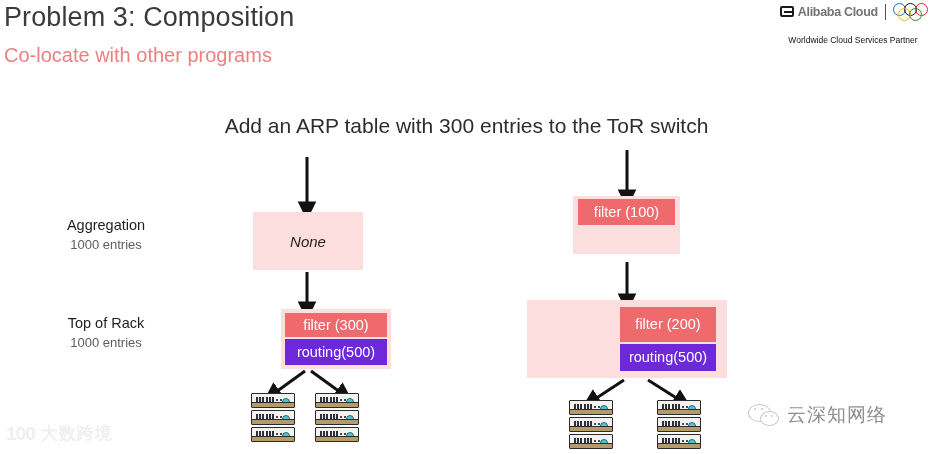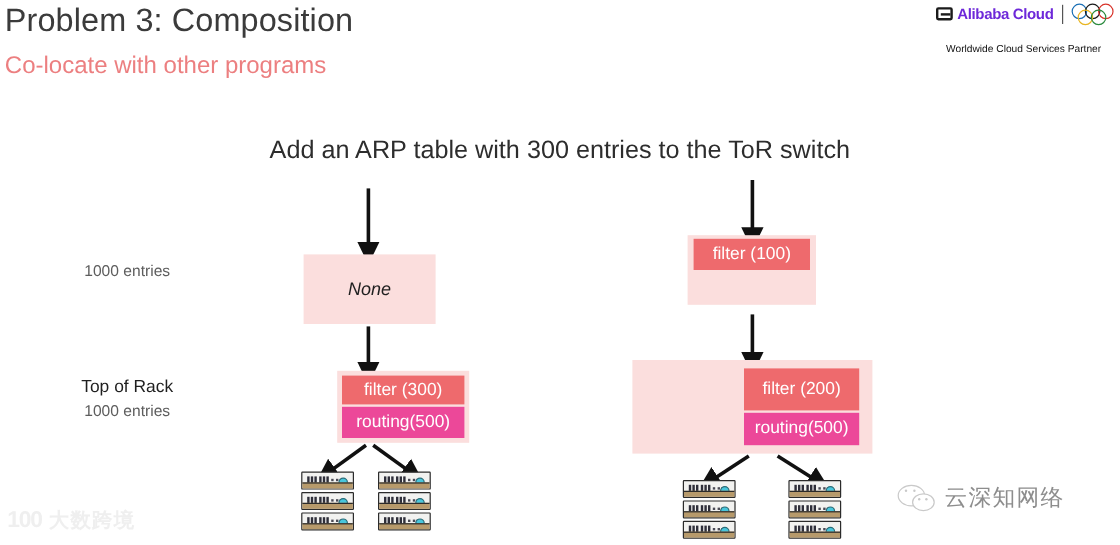--- a/index.html
+++ b/index.html
@@ -21,21 +21,21 @@
   
   #brand{left:780px;top:2px;width:150px;height:32px;}
   #brand-row{display:flex;align-items:center;gap:4px;height:19px;}
   #brand-mark{
     width:16px;height:11px;border:2px solid #1b1b1b;border-radius:2px;
     position:relative;box-sizing:border-box;
   }
   #brand-mark:before{
     content:"";position:absolute;left:2px;top:2.5px;width:8px;height:2px;background:#1b1b1b;
   }
-  #brand-name{font-size:12.5px;font-weight:bold;color:#6d28d9;letter-spacing:-.3px;white-space:nowrap;}
+  #brand-name{font-size:12.5px;font-weight:bold;color:#737373;letter-spacing:-.3px;white-space:nowrap;}
   #brand-div{width:1px;height:16px;background:#555;margin:0 3px;}
   #brand-tagline{
     font-size:8.5px;color:#111;white-space:nowrap;margin-top:14px;text-align:center;width:150px;
     margin-left:-2px;font-weight:normal;
   }
   .rings{position:relative;width:46px;height:18px;}
   .ring{position:absolute;width:13px;height:13px;border-radius:50%;border:1.8px solid;box-sizing:border-box;}
 
   
   #diagram-heading{
@@ -49,21 +49,21 @@
   #label-aggregation{left:6px;top:216px;}
   #label-tor{left:6px;top:314px;}
 
   
   .pink-container{background:#fbdedd;}
   .seg{
     display:flex;align-items:center;justify-content:center;color:#ffffff;
     font-size:14.5px;line-height:1;box-sizing:border-box;text-align:center;
   }
   .seg-filter{background:#ee6a6d;}
-  .seg-routing{background:#ec4899;}
+  .seg-routing{background:#6d28d9;}
   .seg-arp{background:#545454;font-size:14.5px;line-height:21px;}
   .seg-none{background:transparent;color:#1f1f1f;font-size:15px;}
 
   
   #agg-left{left:253px;top:212px;width:110px;height:58px;}
   #agg-left-none{position:absolute;left:0;top:0;width:110px;height:58px;font-style:italic;}
 
   
   #tor-left{left:253px;top:309px;width:110px;height:60px;padding:4px;box-sizing:border-box;margin-left:28px;}
   #tor-left-filter{position:absolute;left:4px;top:4px;width:102px;height:24px;}
@@ -138,20 +138,21 @@
       <span class="ring" style="left:5.5px;top:5.5px;border-color:#e8b520;"></span>
       <span class="ring" style="left:16.5px;top:5.5px;border-color:#2a8a3e;"></span>
     </span>
   </div>
   <div id="brand-tagline">Worldwide Cloud Services Partner</div>
 </div>
 
 <div class="abs" id="diagram-heading">Add an ARP table with 300 entries to the ToR switch</div>
 
 <div class="abs row-label" id="label-aggregation">
+  <div class="rl-title">Aggregation</div>
   <div class="rl-sub">1000 entries</div>
 </div>
 <div class="abs row-label" id="label-tor">
   <div class="rl-title">Top of Rack</div>
   <div class="rl-sub">1000 entries</div>
 </div>
 
 <svg class="abs" id="arrows" viewBox="0 0 933 454">
   <defs>
     <marker id="ah" markerWidth="7" markerHeight="7" refX="1.2" refY="3.5" orient="auto" markerUnits="strokeWidth">

